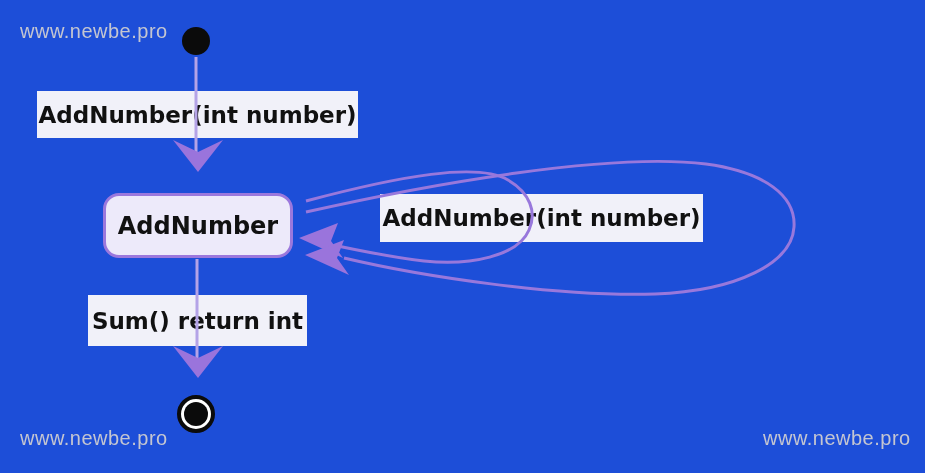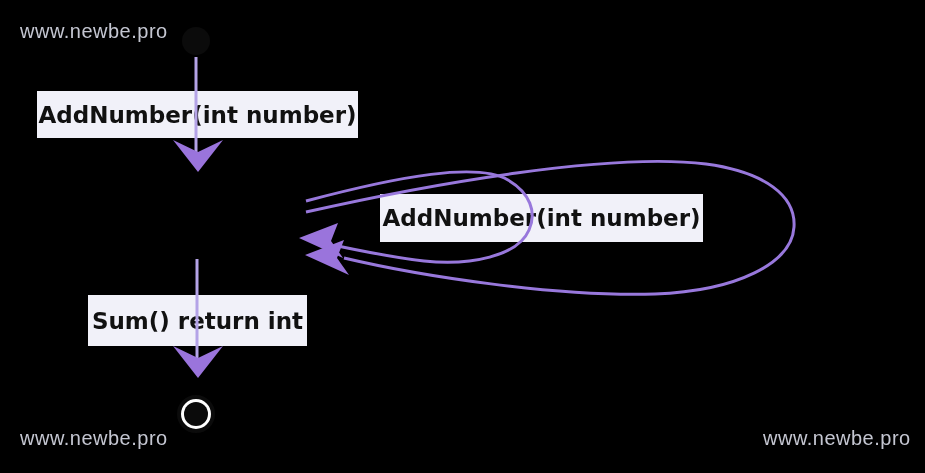--- a/index.html
+++ b/index.html
@@ -1,20 +1,20 @@
 <!DOCTYPE html>
 <html><head>
 <meta charset="utf-8">
 <style>
   html, body { margin: 0; padding: 0; background: #ffffff; }
   .canvas {
     position: relative;
     width: 925px;
     height: 473px;
-    background: #000000;
+    background: #1d4ed8;
     overflow: hidden;
     font-family: "DejaVu Sans", sans-serif;
   }
   .watermark {
     position: absolute;
     z-index: 0;
     color: #c4c6d1;
     font-family: "Liberation Sans", sans-serif;
     font-size: 20px;
     font-weight: 400;
@@ -112,18 +112,19 @@
 
     <path d="M306 201 C 400 176, 478 162, 508 180 C 530 193, 537 212, 529 230 C 518 256, 470 266, 424 261 C 390 257, 357 250, 338 246" stroke="#9878dc" stroke-width="3" fill="none"></path>
     <path d="M299 238 L338 223 L331 241 L343 258 Z" fill="#9a74dc"></path>
 
     <path d="M306 212 C 430 184, 610 152, 706 164 C 765 172, 796 196, 794 227 C 792 263, 737 291, 655 294 C 556 297, 420 276, 344 258" stroke="#9878dc" stroke-width="3" fill="none"></path>
     <path d="M305 255 L344 240 L337 258 L349 275 Z" fill="#9a74dc"></path>
   </svg>
 
   <div class="node initial-state"></div>
 
+  <div class="node state-box">AddNumber</div>
 
   <div class="node final-state">
     <div class="final-state-core"></div>
   </div>
 
 </div>
 
 </body></html>

